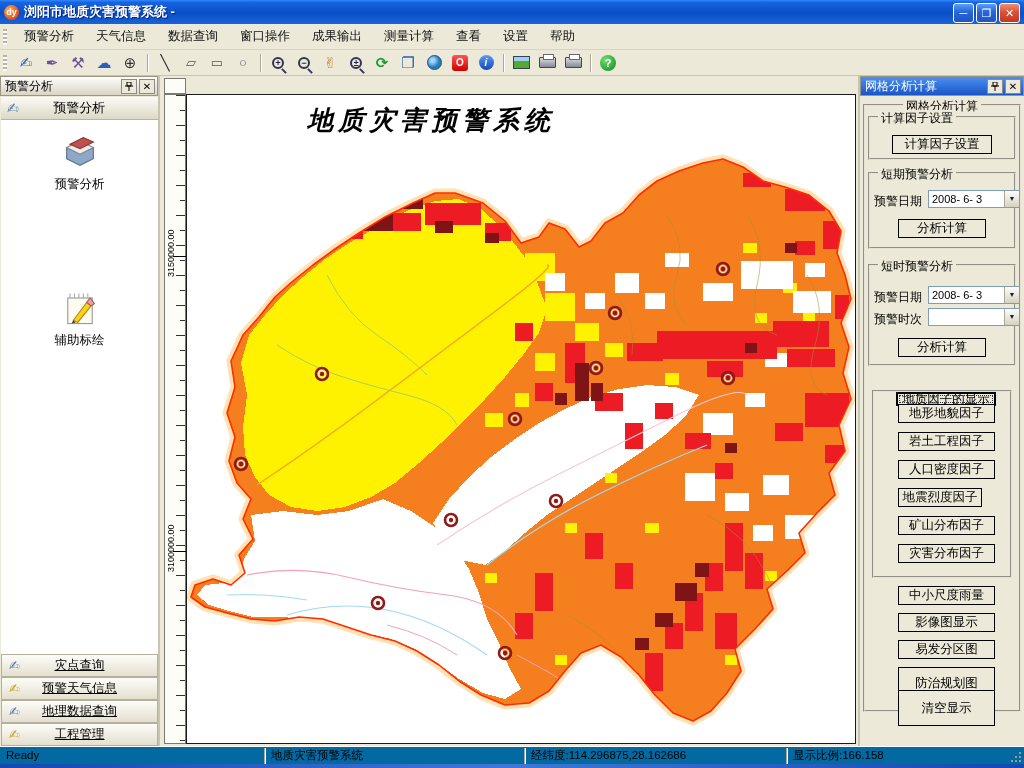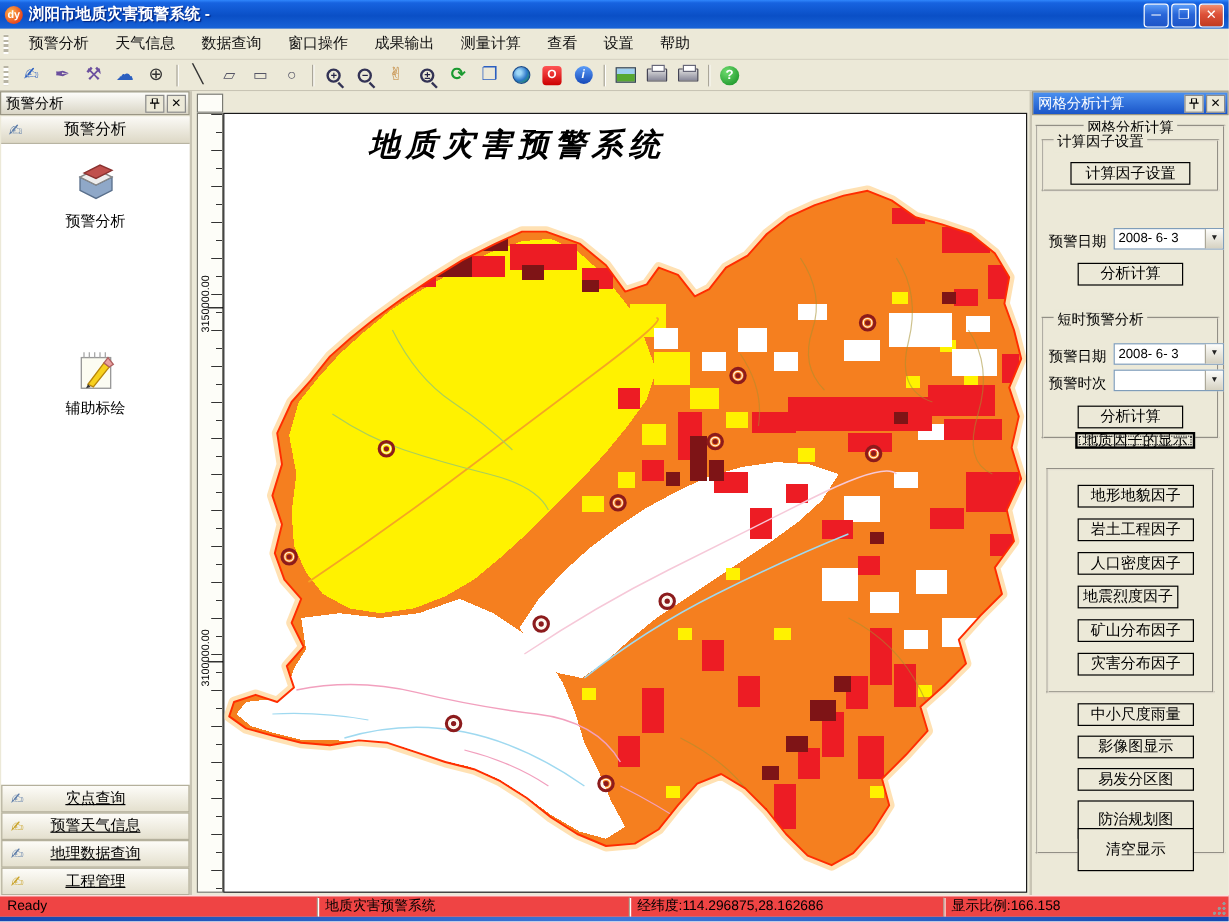--- a/index.html
+++ b/index.html
@@ -118,21 +118,21 @@
   .px-btn.focused { border:2px solid #000; outline:1px dotted #333; outline-offset:-4px; }
   .fld-label { position:absolute; font-size:12px; white-space:nowrap; }
   .combo { position:absolute; height:18px; background:#fff; border:1px solid #7F9DB9;
     font-size:11px; line-height:16px; padding-left:3px; cursor:pointer; }
   .combo .arrow { position:absolute; right:0px; top:0px; width:15px; height:16px;
     background:linear-gradient(#FDFDFB,#D5D1C1); border-left:1px solid #ACA899;
     text-align:center; font-size:7px; line-height:15px; color:#222; }
 
   
   .statusbar { position:absolute; left:0; top:746px; width:1024px; height:18px;
-    background:#ef4444; border-top:1px solid #fff; font-size:11.5px; }
+    background:#0369a1; border-top:1px solid #fff; font-size:11.5px; }
   .sb { position:absolute; top:1px; height:16px; line-height:15px; padding-left:6px;
     border-left:1px solid #ACA899; box-shadow:inset 1px 0 0 #fff; white-space:nowrap; overflow:hidden; }
   .sb.first { border-left:none; box-shadow:none; }
   .sb-grip { position:absolute; right:2px; top:4px; width:12px; height:12px;
     background:
      radial-gradient(circle at 10px 2px,#999 1.2px,transparent 1.5px),
      radial-gradient(circle at 10px 6px,#999 1.2px,transparent 1.5px),
      radial-gradient(circle at 6px 6px,#999 1.2px,transparent 1.5px),
      radial-gradient(circle at 10px 10px,#999 1.2px,transparent 1.5px),
      radial-gradient(circle at 6px 10px,#999 1.2px,transparent 1.5px),
@@ -480,20 +480,23 @@
     <div class="rp-body">
       <div class="grp" style="left:3px; top:8px; width:158px; height:608px;">
         <div class="grp-label centered">网格分析计算</div>
       </div>
 
       <div class="grp" style="left:8px; top:20px; width:148px; height:44px;">
         <div class="grp-label">计算因子设置</div>
       </div>
       <div class="px-btn" style="left:32px; top:39px; width:100px; height:19px;">计算因子设置</div>
 
+      <div class="grp" style="left:8px; top:76px; width:148px; height:77px;">
+        <div class="grp-label">短期预警分析</div>
+      </div>
       <div class="fld-label" style="left:14px; top:97px;">预警日期</div>
       <div class="combo" style="left:68px; top:94px; width:92px;">
         <span>2008- 6- 3</span>
         <span class="arrow">▼</span>
       </div>
       <div class="px-btn" style="left:38px; top:123px; width:88px; height:19px;">分析计算</div>
 
       <div class="grp" style="left:8px; top:168px; width:148px; height:102px;">
         <div class="grp-label">短时预警分析</div>
       </div>
@@ -502,21 +505,21 @@
         <span>2008- 6- 3</span>
         <span class="arrow">▼</span>
       </div>
       <div class="fld-label" style="left:14px; top:215px;">预警时次</div>
       <div class="combo" style="left:68px; top:212px; width:92px;">
         <span></span>
         <span class="arrow">▼</span>
       </div>
       <div class="px-btn" style="left:38px; top:242px; width:88px; height:19px;">分析计算</div>
 
-      <div class="px-btn focused" style="left:36px; top:264px; width:100px; height:14px;">地质因子的显示</div>
+      <div class="px-btn focused" style="left:36px; top:296px; width:100px; height:14px;">地质因子的显示</div>
       <div class="grp" style="left:12px; top:294px; width:140px; height:188px;"></div>
       <div class="px-btn" style="left:38px; top:308px; width:97px; height:19px;">地形地貌因子</div>
       <div class="px-btn" style="left:38px; top:336px; width:97px; height:19px;">岩土工程因子</div>
       <div class="px-btn" style="left:38px; top:364px; width:97px; height:19px;">人口密度因子</div>
       <div class="px-btn" style="left:38px; top:392px; width:84px; height:19px;">地震烈度因子</div>
       <div class="px-btn" style="left:38px; top:420px; width:97px; height:19px;">矿山分布因子</div>
       <div class="px-btn" style="left:38px; top:448px; width:97px; height:19px;">灾害分布因子</div>
 
       <div class="px-btn" style="left:38px; top:490px; width:97px; height:19px;">中小尺度雨量</div>
       <div class="px-btn" style="left:38px; top:517px; width:97px; height:19px;">影像图显示</div>

